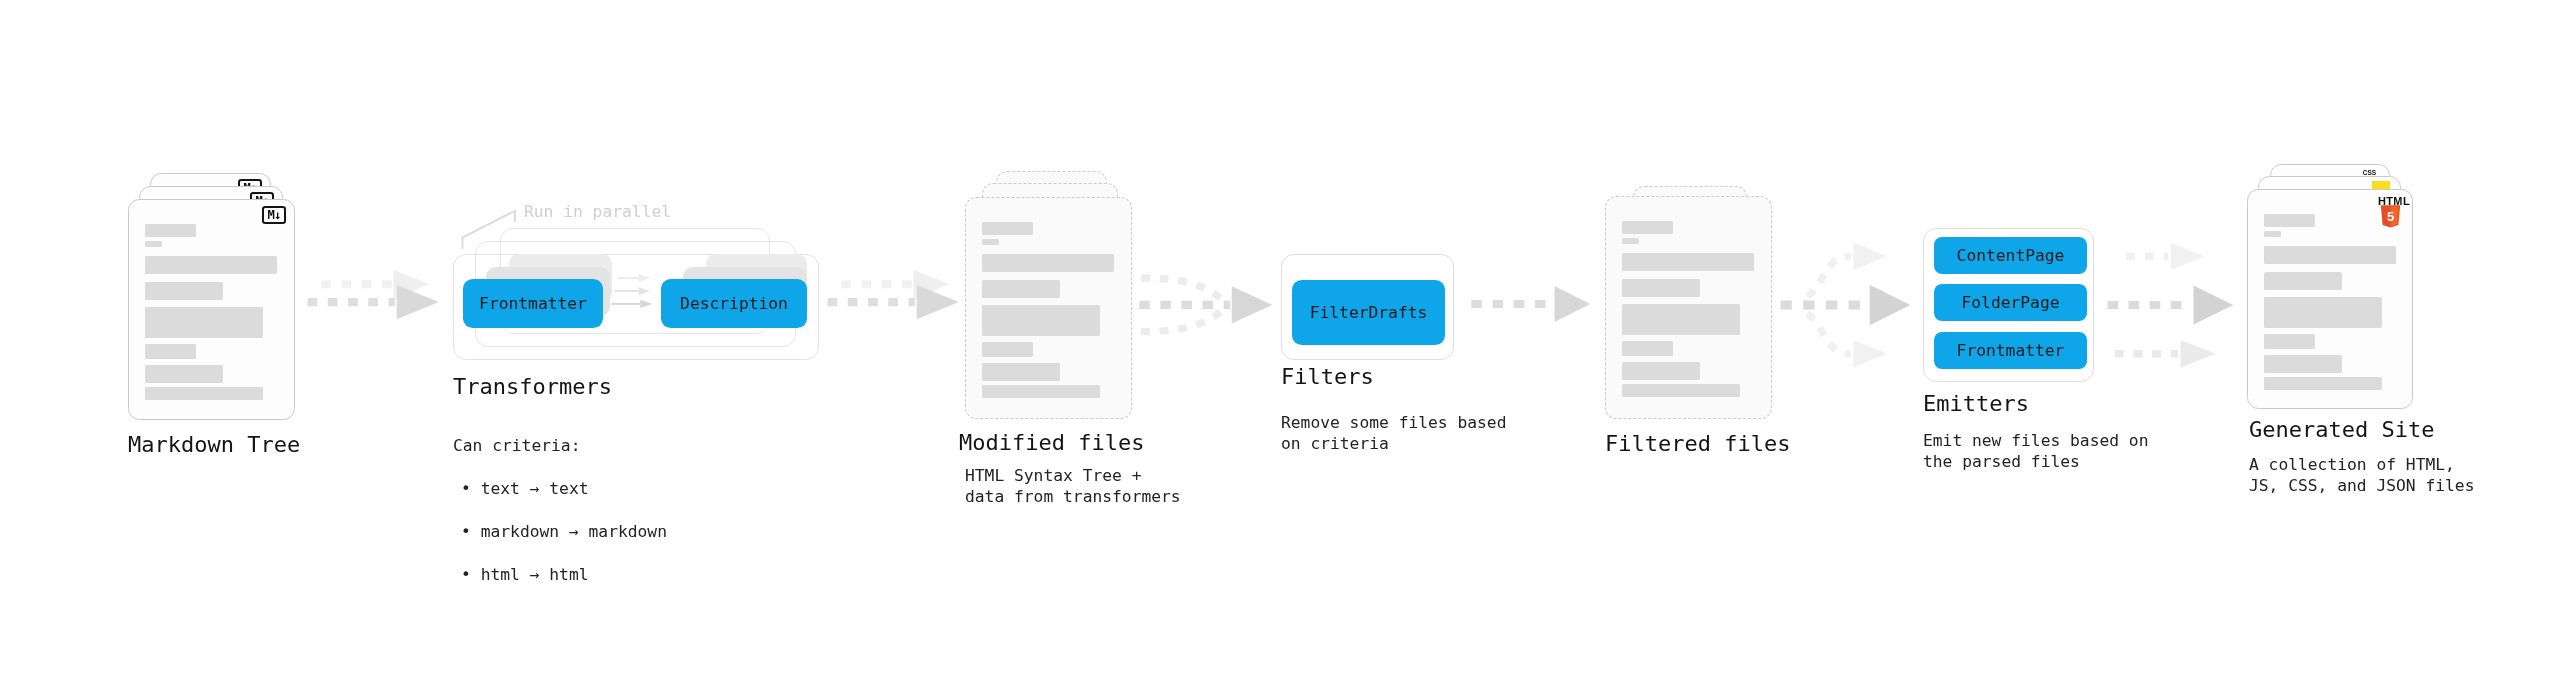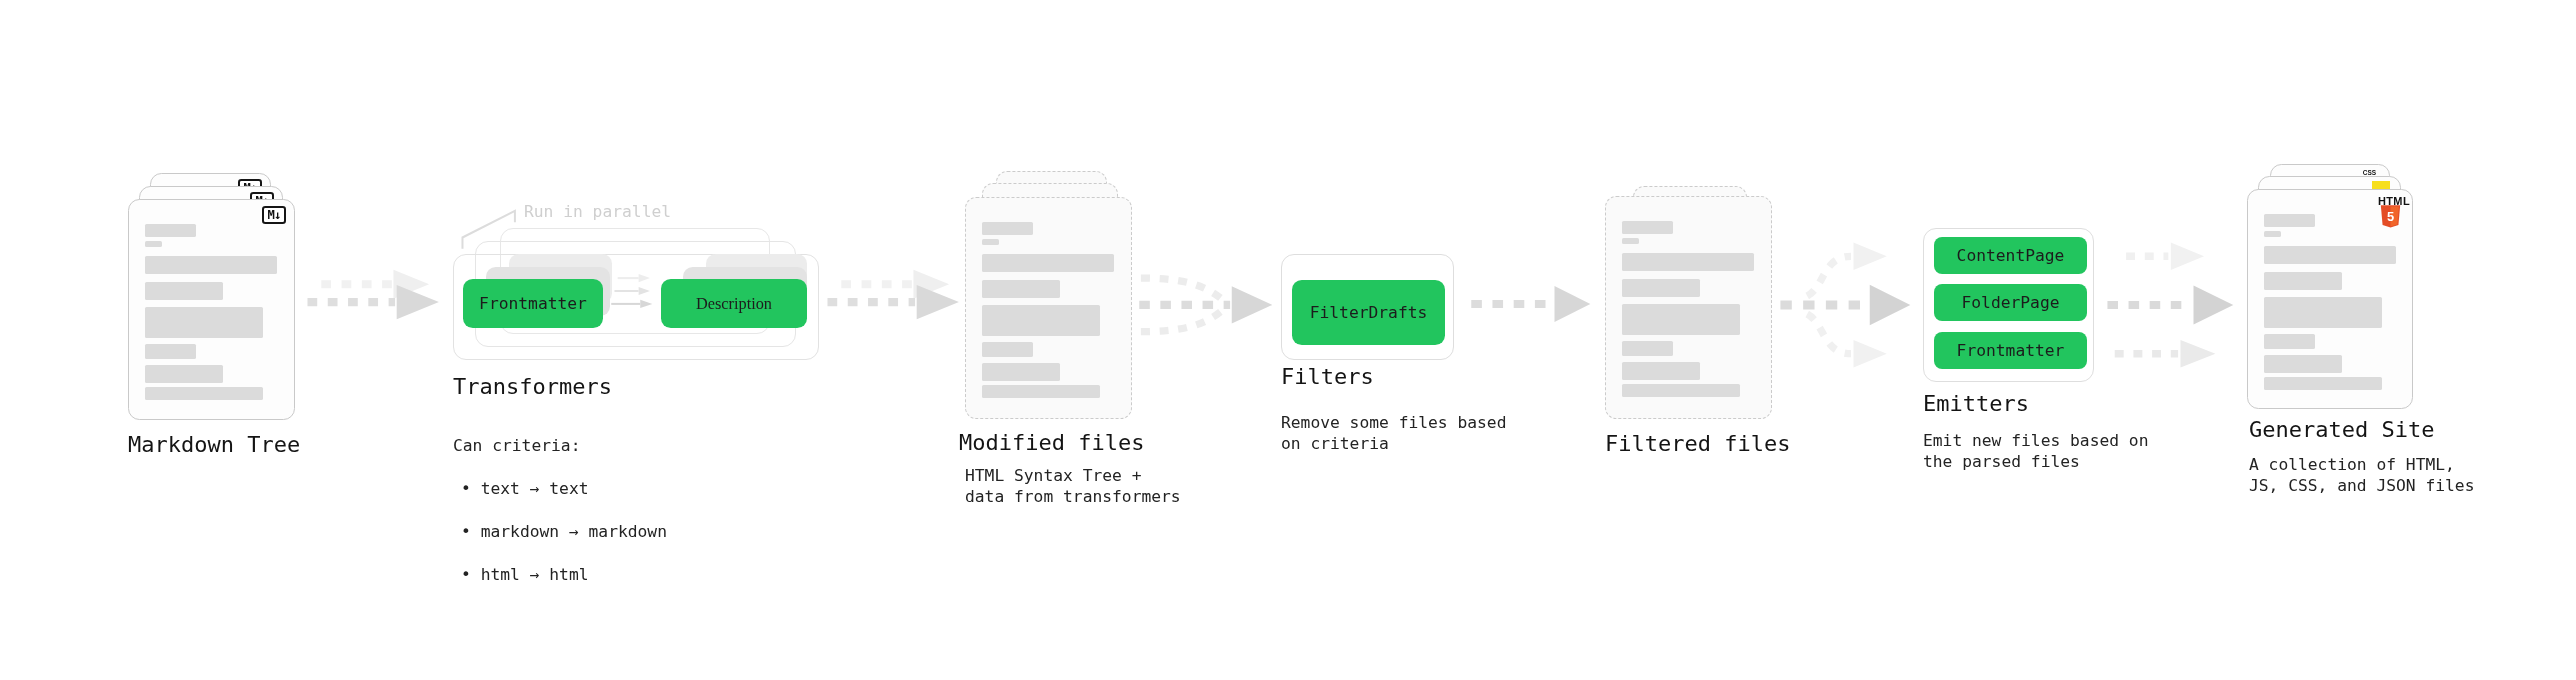--- a/index.html
+++ b/index.html
@@ -29,21 +29,21 @@
   
   .css-badge{position:absolute;top:4.1px;right:9.8px;width:19.5px;height:9.8px;border-bottom:2.4px solid #2965f1;
     color:#111;font-family:"Liberation Sans",sans-serif;font-weight:bold;font-size:6.5px;line-height:8.1px;text-align:center;box-sizing:border-box;}
   .js-badge{position:absolute;top:4.1px;right:9.8px;width:18.7px;height:10.6px;background:#f7df1e;}
   .html5-badge{position:absolute;top:6.5px;right:8.1px;width:26px;text-align:center;}
   .html5-badge .word{display:block;font-family:"Liberation Sans",sans-serif;font-weight:bold;font-size:11px;line-height:8.1px;color:#111;letter-spacing:0.4px;}
   
   .tbox{position:absolute;border:1.6px solid #e2e2e2;border-radius:13px;background:transparent;box-sizing:border-box;}
   .wbox{position:absolute;border:1.6px solid #dedede;border-radius:13px;background:#fff;box-sizing:border-box;}
   
-  .btn{position:absolute;background:#22c55e;border-radius:9.8px;display:flex;align-items:center;justify-content:center;
+  .btn{position:absolute;background:#0ea5e9;border-radius:9.8px;display:flex;align-items:center;justify-content:center;
     font-size:16.3px;color:#1c1c1c;white-space:nowrap;}
   .ghost1{position:absolute;background:#e3e3e3;border-radius:9.8px;}
   .ghost2{position:absolute;background:#ececec;border-radius:9.8px;}
   
   .h{position:absolute;font-size:22px;line-height:24.4px;color:#141414;white-space:nowrap;}
   .desc{position:absolute;font-size:16.3px;line-height:21px;color:#232323;white-space:pre-line;}
   .bullets div{padding-left:8.1px;line-height:22px;white-space:nowrap;}
   .bullets .lead{padding-left:0;}
   .note{position:absolute;font-size:16.3px;color:#cfcfcf;white-space:nowrap;}
   svg{position:absolute;overflow:visible;}
@@ -94,21 +94,21 @@
     <svg style="left:455px;top:202px;" width="69" height="50" viewBox="0 0 85 62">
       <path d="M 9 58 L 9 44 L 74 11 L 74 25" fill="none" stroke="#dcdcdc" stroke-width="2.5"></path>
     </svg>
     <div class="note" style="left:524px;top:202px;">Run in parallel</div>
 
     <div class="ghost2" style="left:509px;top:254px;width:103px;height:49px;"></div>
     <div class="ghost2" style="left:706px;top:254px;width:101px;height:49px;"></div>
     <div class="ghost1" style="left:486px;top:267px;width:124px;height:49px;"></div>
     <div class="ghost1" style="left:683px;top:267px;width:124px;height:49px;"></div>
     <div class="btn" style="left:463px;top:279px;width:140px;height:49px;">Frontmatter</div>
-    <div class="btn" style="left:661px;top:279px;width:146px;height:49px;font-family:Liberation Serif, serif;">Description</div>
+    <div class="btn" style="left:661px;top:279px;width:146px;height:49px;">Description</div>
 
     <svg style="left:608px;top:270px;" width="50" height="42" viewBox="0 0 62 52">
       <line x1="12" y1="10" x2="38" y2="10" stroke="#ededed" stroke-width="2.5"></line>
         <polygon points="38,5 38,15 52,10" fill="#ededed"></polygon>
       <line x1="8" y1="26" x2="38" y2="26" stroke="#e3e3e3" stroke-width="2.5"></line>
         <polygon points="38,21 38,31 52,26" fill="#e3e3e3"></polygon>
       <line x1="4" y1="42" x2="40" y2="42" stroke="#d7d7d7" stroke-width="2.5"></line>
         <polygon points="40,37 40,47 55,42" fill="#d7d7d7"></polygon>
     </svg>
 

